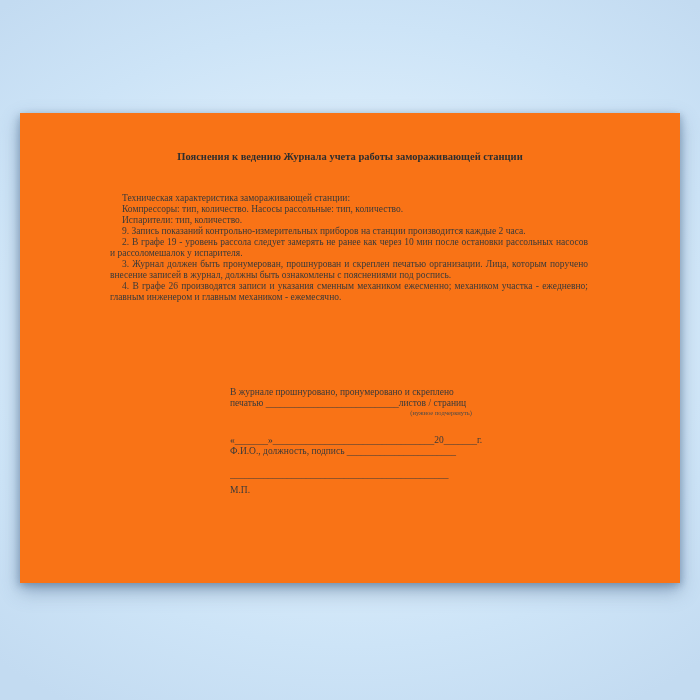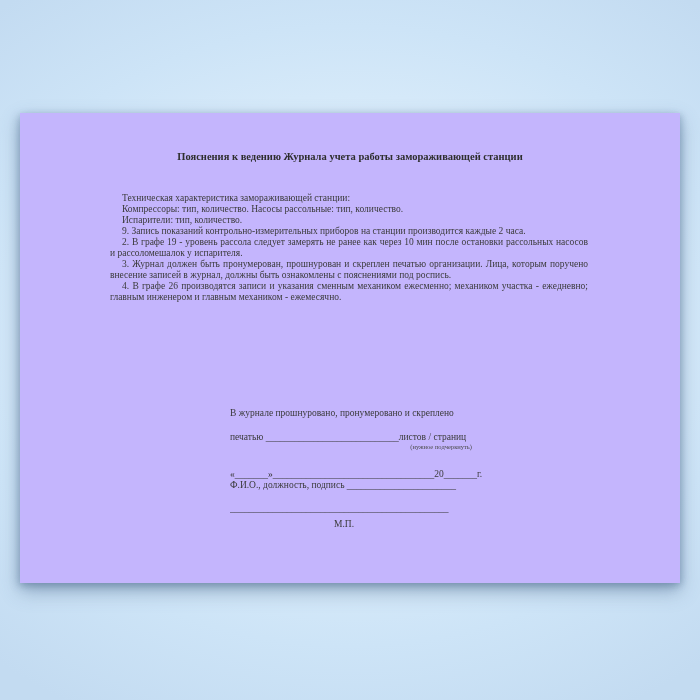--- a/index.html
+++ b/index.html
@@ -13,21 +13,21 @@
     background: radial-gradient(ellipse 540px 430px at 50% 48%,
                 #ecf5fd 0%, #ddeefb 40%, #cde4f7 72%, #c3dbf1 100%);
     font-family: "Liberation Serif", "DejaVu Serif", serif;
   }
   .page {
     position: absolute;
     left: 20px;
     top: 113px;
     width: 660px;
     height: 470px;
-    background: #c4b5fd;
+    background: #f97316;
     box-shadow: 0 8px 18px rgba(70, 100, 135, 0.45),
                 -2px 3px 8px rgba(70, 100, 135, 0.28),
                 2px 2px 6px rgba(70, 100, 135, 0.22);
   }
   .doc-title {
     margin: 38px 0 0 0;
     text-align: center;
     font-weight: bold;
     font-size: 10.5px;
     line-height: 12px;
@@ -41,36 +41,36 @@
     text-align: justify;
     color: #3a3a3a;
   }
   .doc-body p {
     margin: 0;
     text-indent: 12px;
   }
   .cert {
     position: absolute;
     left: 210px;
-    top: 295px;
+    top: 274px;
     width: 246px;
     font-size: 9.5px;
     line-height: 11px;
     color: #3a3a3a;
   }
   .cert p {
     margin: 0;
     white-space: nowrap;
   }
-  .cert .sheets-line   { margin-top: 13px; }
+  .cert .sheets-line   { }
   .cert .caption       { margin-top: 0; font-size: 6.5px; line-height: 8px; text-align: right; padding-right: 4px; color: #4a4a4a; }
   .cert .date-line     { margin-top: 18px; }
   .cert .name-line     { }
   .cert .blank-line    { margin-top: 12px; overflow: hidden; }
-  .cert .stamp         { margin-top: 5px; text-align: center; padding-right: 18px; }
+  .cert .stamp         { margin-top: 5px; text-align: left; padding-right: 18px; }
 </style>
 </head>
 <body>
 
 <div class="scene">
   <div class="page">
 
     <h1 class="doc-title">Пояснения к ведению Журнала учета работы замораживающей станции</h1>
 
     <div class="doc-body">

